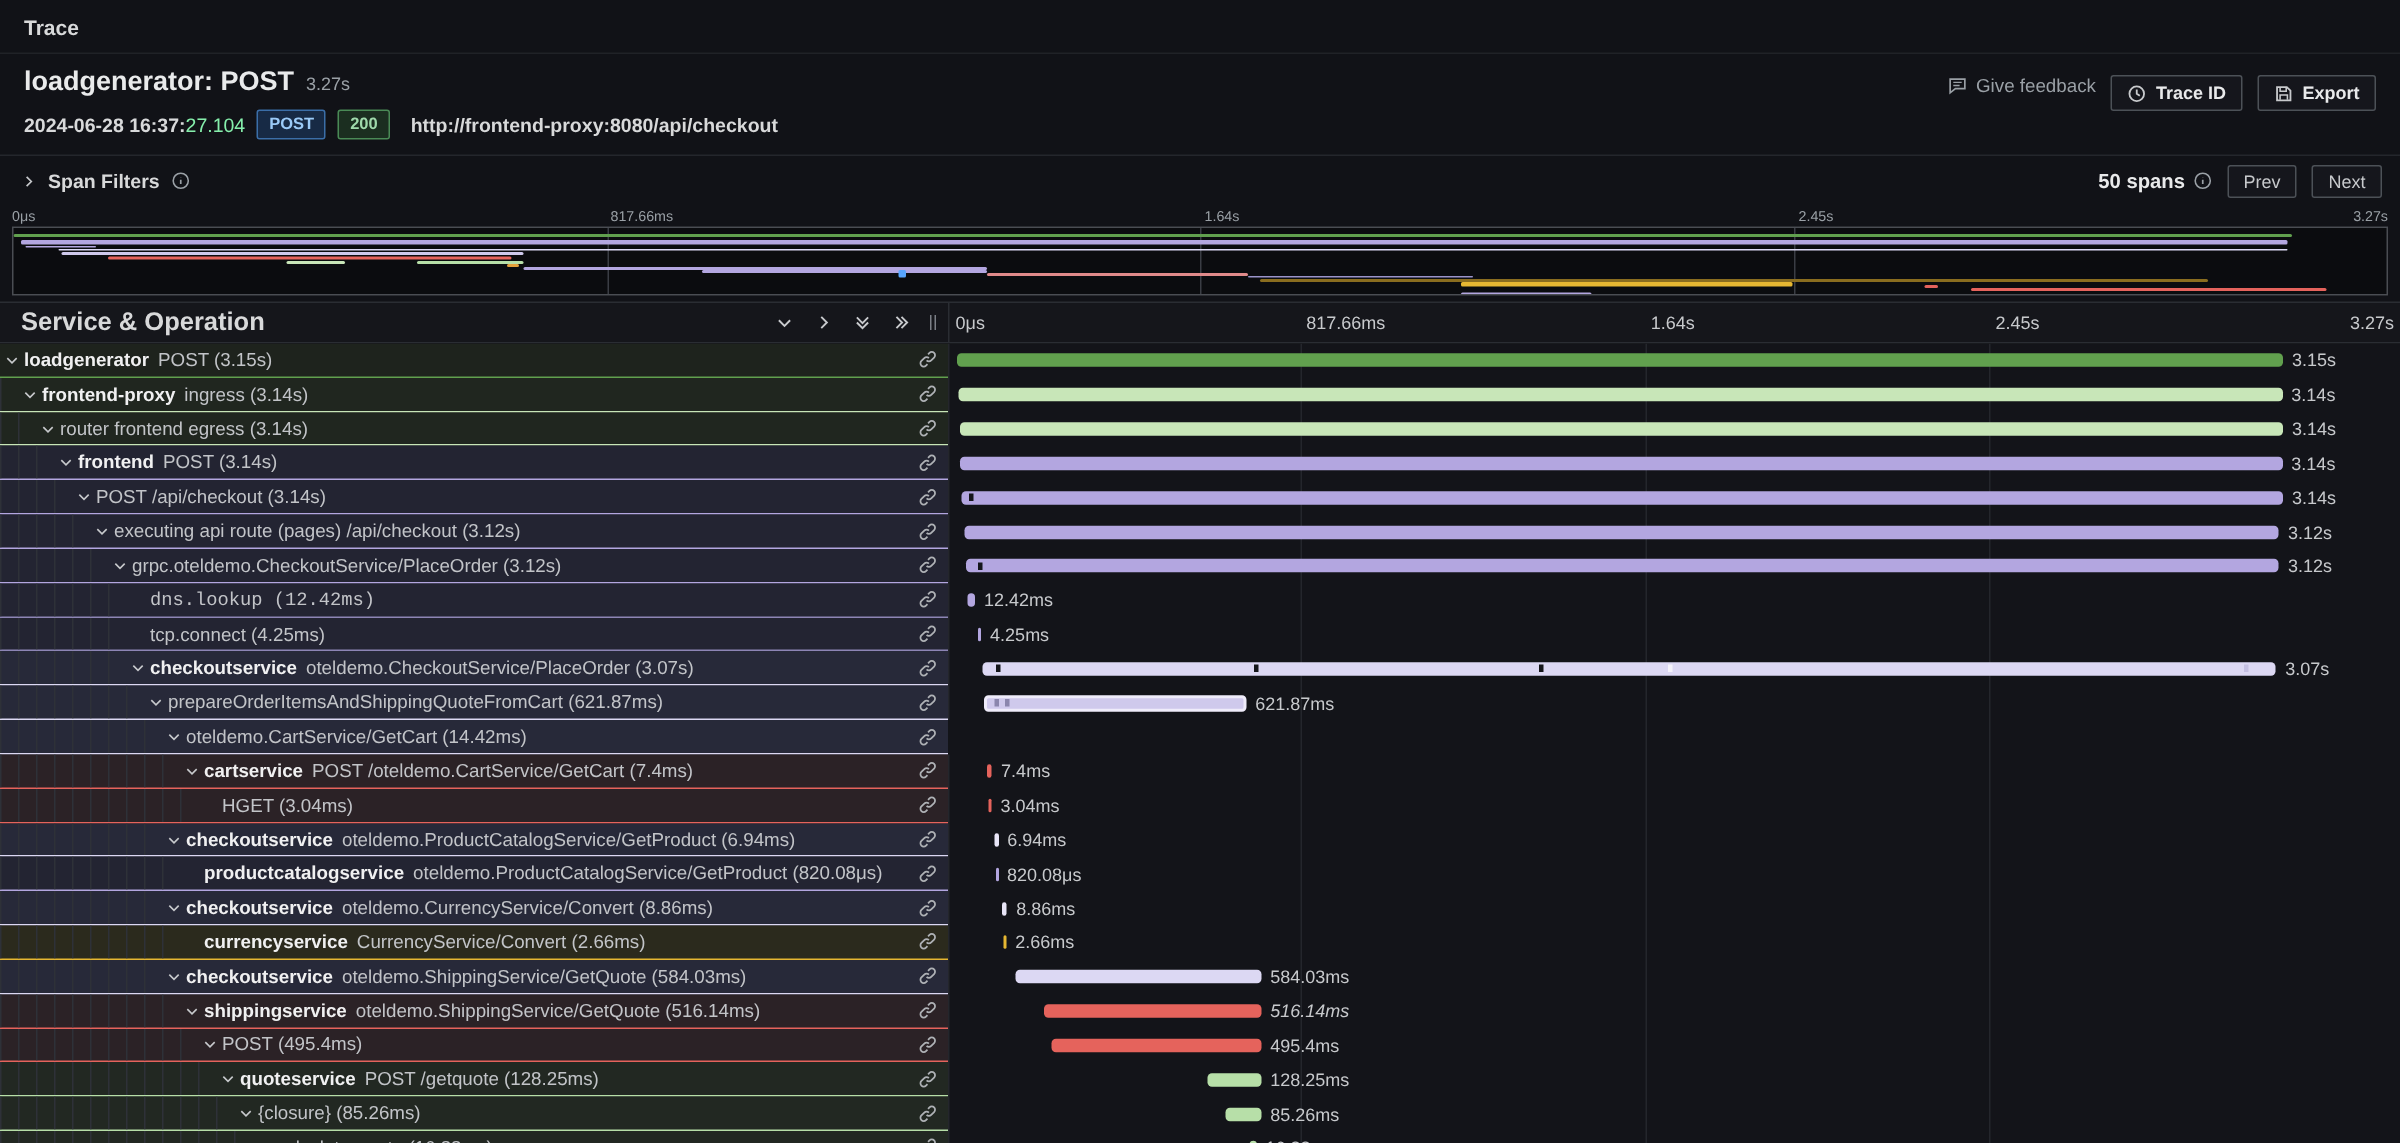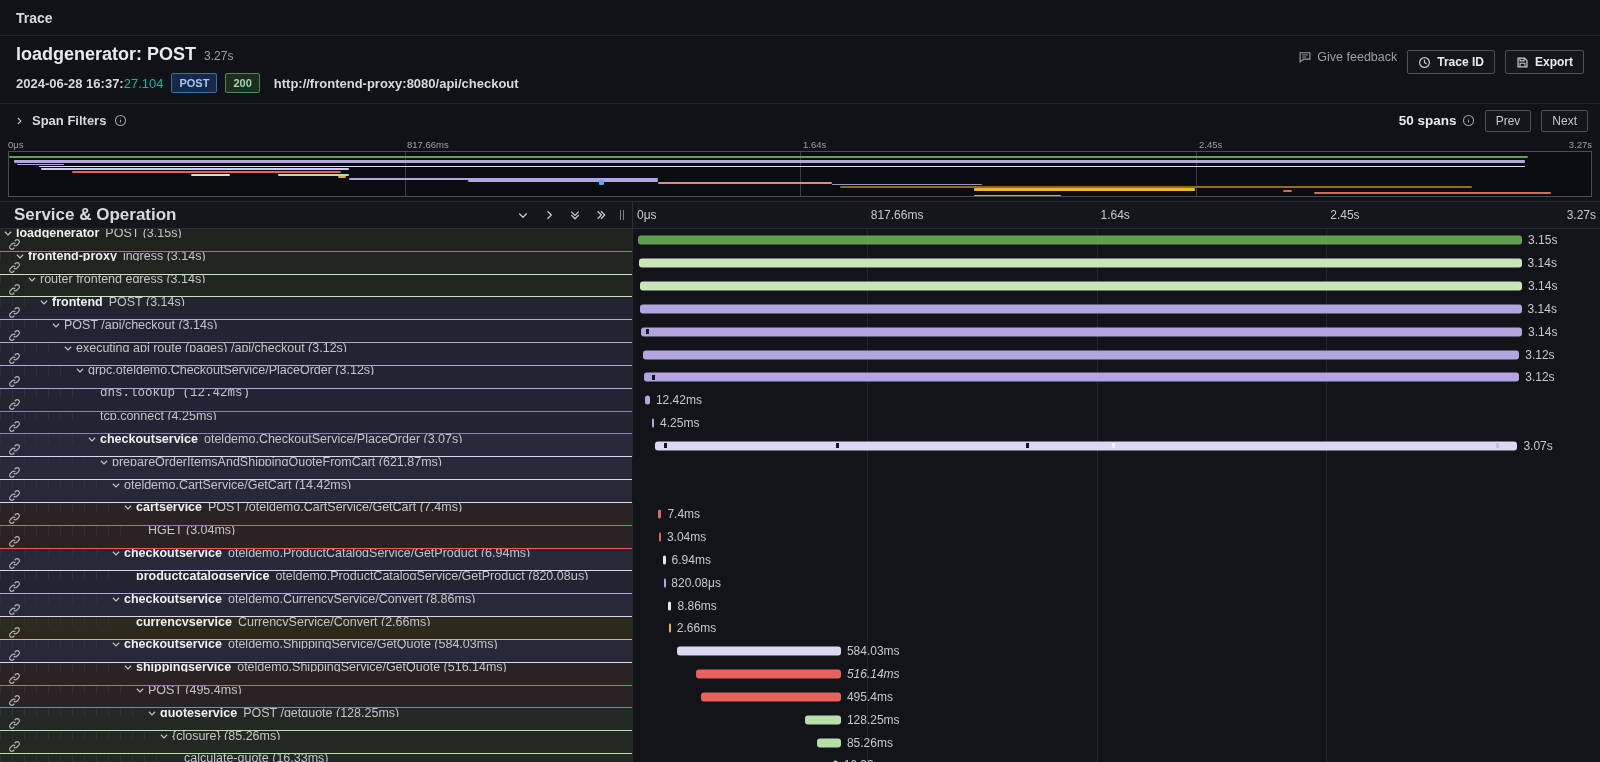--- a/index.html
+++ b/index.html
@@ -18,21 +18,21 @@
   .topbar-title { font-size:14px; font-weight:700; color:#d8d9da; }
 
   
   .trace-header { padding:8px 16px 10px; display:flex; justify-content:space-between; }
   .th-left {}
   .th-title-row { display:flex; align-items:baseline; gap:8px; }
   .th-title { font-size:18px; font-weight:700; color:#e9eaeb; }
   .th-duration { font-size:12px; color:#9aa0a6; }
   .th-sub-row { display:flex; align-items:center; gap:8px; margin-top:8px; }
   .th-timestamp { font-size:13px; color:#d8d9da; font-weight:600; }
-  .th-timestamp .ms { color:#14b8a6; font-weight:400; }
+  .th-timestamp .ms { color:#86efac; font-weight:400; }
   .badge { font-size:11px; font-weight:700; padding:2px 7px; border-radius:2px; line-height:14px; }
   .badge.method { color:#9bcaf7; background:#172a45; border:1px solid #3b6ea8; }
   .badge.status { color:#9fd9ab; background:#1b2e20; border:1px solid #4a8a56; }
   .th-url { font-size:13px; color:#d8d9da; font-weight:600; margin-left:6px; }
   .th-right { display:flex; align-items:flex-start; gap:10px; padding-top:6px; }
   .feedback { display:flex; align-items:center; gap:5px; color:#9aa0a6; font-size:12.5px; cursor:pointer; }
   .btn { display:flex; align-items:center; gap:6px; padding:4px 10px; font-size:12px; font-weight:700;
          color:#e9eaeb; background:#15161c; border:1px solid #4c5157; border-radius:2px; cursor:pointer; }
   .btn .ic { color:#c7c9cc; }
 
@@ -66,21 +66,21 @@
   .resize-handle i { display:block; width:1px; height:10px; background:#7b7f86; }
   .th-time-col { flex:1; position:relative; border-left:1px solid #2a2d33; }
   .th-plot { position:absolute; left:4px; right:44px; top:0; bottom:0; }
   .tl-tick { position:absolute; top:6px; font-size:12px; color:#c7c9cc; white-space:nowrap; }
 
   
   .rows { position:relative; height:548px; overflow:hidden; background:#131419; }
   .grid-overlay { position:absolute; left:637px; right:44px; top:0; bottom:0; pointer-events:none; }
   .grid-overlay .gl { position:absolute; top:0; bottom:0; width:1px; background:#24262c; }
   .srow { display:flex; height:22.83px; cursor:pointer; }
-  .row-left { width:632px; display:flex; align-items:stretch; border-bottom:1px solid var(--c,#2a2d33);flex-direction:column; }
+  .row-left { width:632px; display:flex; align-items:stretch; border-bottom:1px solid var(--c,#2a2d33); }
   .name-cell { flex:1; display:flex; align-items:center; overflow:hidden; white-space:nowrap; }
   .guide { width:12px; align-self:stretch; border-left:1px solid #2e3138; flex:none; }
   .chev-cell { width:16px; flex:none; display:flex; align-items:center; justify-content:center; color:#c7c9cc; }
   .no-chev { width:16px; flex:none; }
   .svc { font-weight:700; color:#f0f0f1; font-size:12.5px; margin-right:6px; }
   .op { color:#c2c4c8; font-size:12.5px; }
   .link-cell { width:28px; flex:none; display:flex; align-items:center; justify-content:center; color:#aeb1b5; }
   .row-right { flex:1; position:relative; border-left:1px solid #24262c; }
   .row-plot { position:absolute; left:5px; right:44px; top:0; bottom:0; }
   .bar { position:absolute; top:50%; transform:translateY(-50%); height:9px; border-radius:3px; min-width:2px; }
@@ -559,20 +559,29 @@
           </span>
         <span class="op">prepareOrderItemsAndShippingQuoteFromCart (621.87ms)</span>
       </div>
       <div class="link-cell">
         <svg width="13" height="13" viewBox="0 0 24 24">
             <path d="M10.6 13.4a4 4 0 0 0 5.66 0l3.54-3.54a4 4 0 1 0-5.66-5.66l-1.77 1.77" fill="none" stroke="currentColor" stroke-width="2.2"></path>
             <path d="M13.4 10.6a4 4 0 0 0-5.66 0l-3.54 3.54a4 4 0 1 0 5.66 5.66l1.77-1.77" fill="none" stroke="currentColor" stroke-width="2.2"></path>
           </svg>
       </div>
     </div>
+    <div class="row-right">
+      <div class="row-plot">
+        <div class="bar outlined" style="left: 2%; width: 19%; background: rgb(207, 201, 236);">
+            <span class="bar-ev" style="left: 3%; background: rgb(139, 134, 173);"></span>
+            <span class="bar-ev" style="left: 7%; background: rgb(139, 134, 173);"></span>
+          </div>
+        <span class="bar-label" style="left: 21%;">621.87ms</span>
+      </div>
+    </div>
   </div>
     <div class="srow" style="--c: #dcd8f3;">
     <div class="row-left" style="background: rgb(39, 41, 57);">
       <div class="name-cell">
         <span class="guide"></span>
           <span class="guide"></span>
           <span class="guide"></span>
           <span class="guide"></span>
           <span class="guide"></span>
           <span class="guide"></span>

